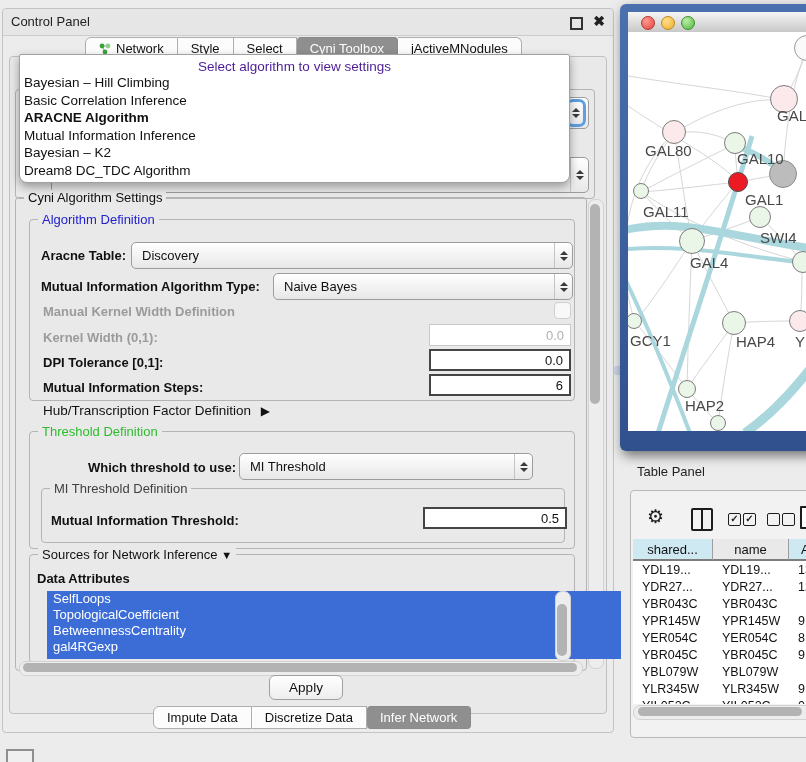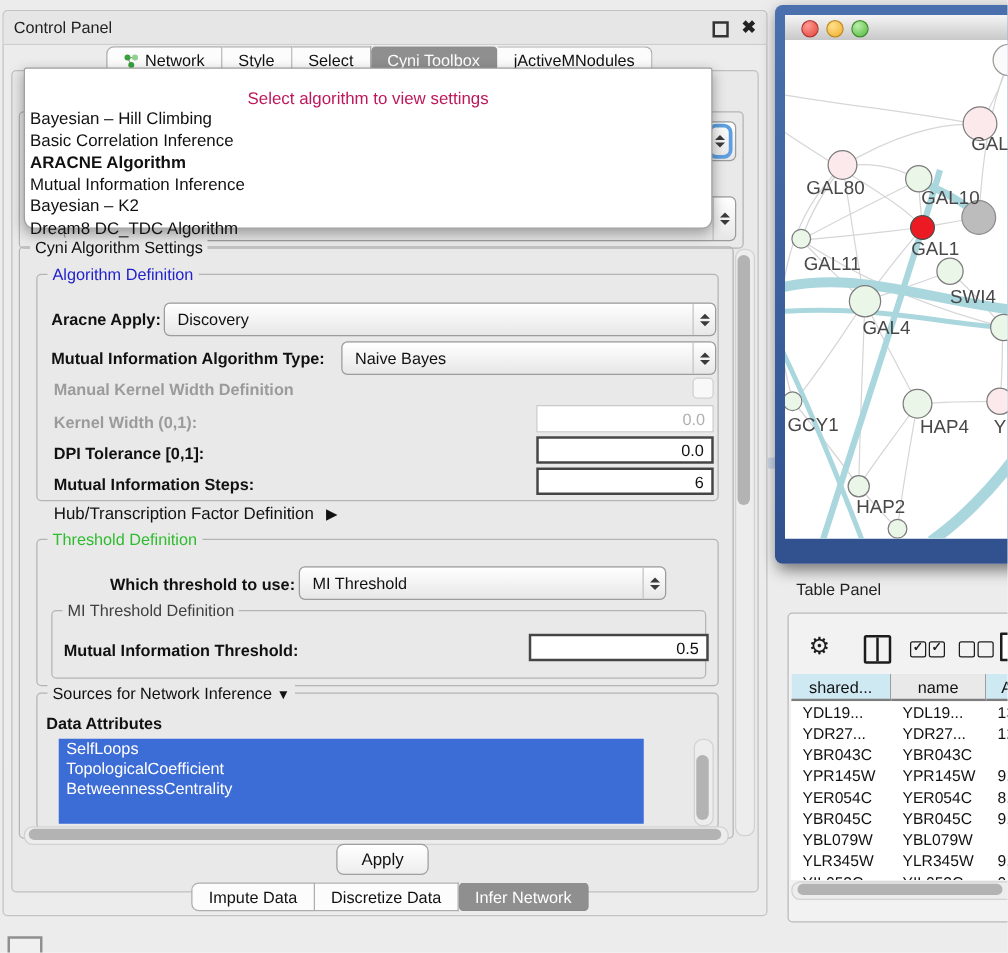--- a/index.html
+++ b/index.html
@@ -39,21 +39,21 @@
   .tri-dn{width:0;height:0;border-left:4px solid transparent;border-right:4px solid transparent;
           border-top:4px solid #3a3a3a;}
   .field{position:absolute;background:#fff;font-size:13px;display:flex;align-items:center;
          justify-content:flex-end;padding:0 6px;}
   .field.en{border:2px solid #454545;}
   .field.dis{border:1px solid #c9c9c9;color:#b0b0b0;}
   .chk{position:absolute;width:15px;height:15px;border:1px solid #cfcfcf;border-radius:4px;background:#f8f8f8;}
   
   .popup{position:absolute;left:16px;top:45px;width:549px;height:127px;background:#fff;
          border:1px solid #a0a0a0;border-radius:2px 2px 8px 8px;box-shadow:0 4px 10px rgba(0,0,0,.35);z-index:30;}
-  .popup .hint{text-align:center;color:#be185d;font-size:13.5px;padding-top:16px;}
+  .popup .hint{text-align:center;color:#4c1d95;font-size:13.5px;padding-top:4px;}
   .popup .item{font-size:13.5px;padding:1px 4px;line-height:15.5px;white-space:nowrap;}
   .popup .item.hl{font-weight:bold;}
   
   .sbv{position:absolute;width:14px;background:#ededed;border:1px solid #d2d2d2;border-radius:7px;}
   .sbv .thumb{position:absolute;left:1px;width:10px;background:#b3b3b3;border-radius:6px;}
   .sbh{position:absolute;height:13px;background:#ededed;border:1px solid #d2d2d2;border-radius:7px;}
   .sbh .thumb{position:absolute;top:1px;height:9px;background:#b3b3b3;border-radius:6px;}
   
   .attr-list{position:absolute;background:#3c6cd6;color:#fff;font-size:13px;overflow:hidden;}
   .attr-list .li{padding-left:6px;line-height:16px;white-space:nowrap;}
@@ -148,21 +148,21 @@
     <div class="group" style="left:12px;top:188px;width:570px;height:472px;">
       <div class="gtitle">Cyni Algorithm Settings</div>
     </div>
     <div class="sbv" style="left:585px;top:190px;height:468px;">
       <div class="thumb" style="top:4px;height:200px;"></div>
     </div>
 
     <div class="group" style="left:26px;top:210px;width:544px;height:180px;">
       <div class="gtitle" style="color:#2222cc;">Algorithm Definition</div>
     </div>
-    <div class="lbl" style="left:38px;top:239px;">Aracne Apply:</div>
+    <div class="lbl" style="left:38px;top:239px;">Aracne Table:</div>
     <div class="combo" style="left:128px;top:233px;width:440px;height:25px;">
       <div class="ctext">Discovery</div>
       <div class="spin">
           <div class="tri-up"></div>
           <div class="tri-dn"></div>
         </div>
     </div>
     <div class="lbl" style="left:38px;top:270px;">Mutual Information Algorithm Type:</div>
     <div class="combo" style="left:270px;top:264px;width:298px;height:25px;">
       <div class="ctext">Naive Bayes</div>
@@ -202,24 +202,25 @@
     <div class="lbl" style="left:48px;top:504px;">Mutual Information Threshold:</div>
     <div class="field en" style="left:420px;top:498px;width:128px;height:18px;">0.5</div>
 
     <div class="group" style="left:26px;top:545px;width:544px;height:107px;">
       <div class="gtitle">
         <span>Sources for Network Inference</span>
         <span style="font-size:11px;">▼</span>
       </div>
     </div>
     <div class="lbl" style="left:34px;top:562px;">Data Attributes</div>
-    <div class="attr-list" style="left:44px;top:582px;width:468px;height:68px;">
+    <div class="attr-list" style="left:44px;top:582px;width:574px;height:68px;">
       <div class="li">SelfLoops</div>
       <div class="li">TopologicalCoefficient</div>
       <div class="li">BetweennessCentrality</div>
+      <div class="li">gal4RGexp</div>
     </div>
     <div class="sbv" style="left:552px;top:582px;height:68px;">
       <div class="thumb" style="top:12px;height:52px;"></div>
     </div>
     <div class="sbh" style="left:16px;top:652px;width:562px;">
       <div class="thumb" style="left:3px;width:554px;"></div>
     </div>
 
     <div class="btn" style="left:266px;top:666px;width:72px;height:23px;">Apply</div>
 
@@ -309,21 +310,21 @@
       <div class="node n-green" style="left:164px;top:219px;width:22px;height:22px;"></div>
       <div class="node n-green" style="left:-2px;top:281px;width:16px;height:16px;"></div>
       <div class="node n-green" style="left:94px;top:279px;width:24px;height:24px;"></div>
       <div class="node n-pink" style="left:161px;top:278px;width:22px;height:22px;"></div>
       <div class="node n-green" style="left:50px;top:348px;width:18px;height:18px;"></div>
       <div class="node n-green" style="left:82px;top:383px;width:16px;height:16px;"></div>
 
       <div class="nlabel" style="left:149px;top:75px;">GAL</div>
       <div class="nlabel" style="left:17px;top:110px;">GAL80</div>
       <div class="nlabel" style="left:109px;top:118px;">GAL10</div>
-      <div class="nlabel" style="left:101px;top:159px;">GAL1</div>
+      <div class="nlabel" style="left:117px;top:159px;">GAL1</div>
       <div class="nlabel" style="left:15px;top:171px;">GAL11</div>
       <div class="nlabel" style="left:132px;top:197px;">SWI4</div>
       <div class="nlabel" style="left:62px;top:222px;">GAL4</div>
       <div class="nlabel" style="left:2px;top:300px;text-align:center;">GCY1</div>
       <div class="nlabel" style="left:108px;top:301px;">HAP4</div>
       <div class="nlabel" style="left:167px;top:301px;">Y</div>
       <div class="nlabel" style="left:57px;top:365px;">HAP2</div>
     </div>
   </div>
 

